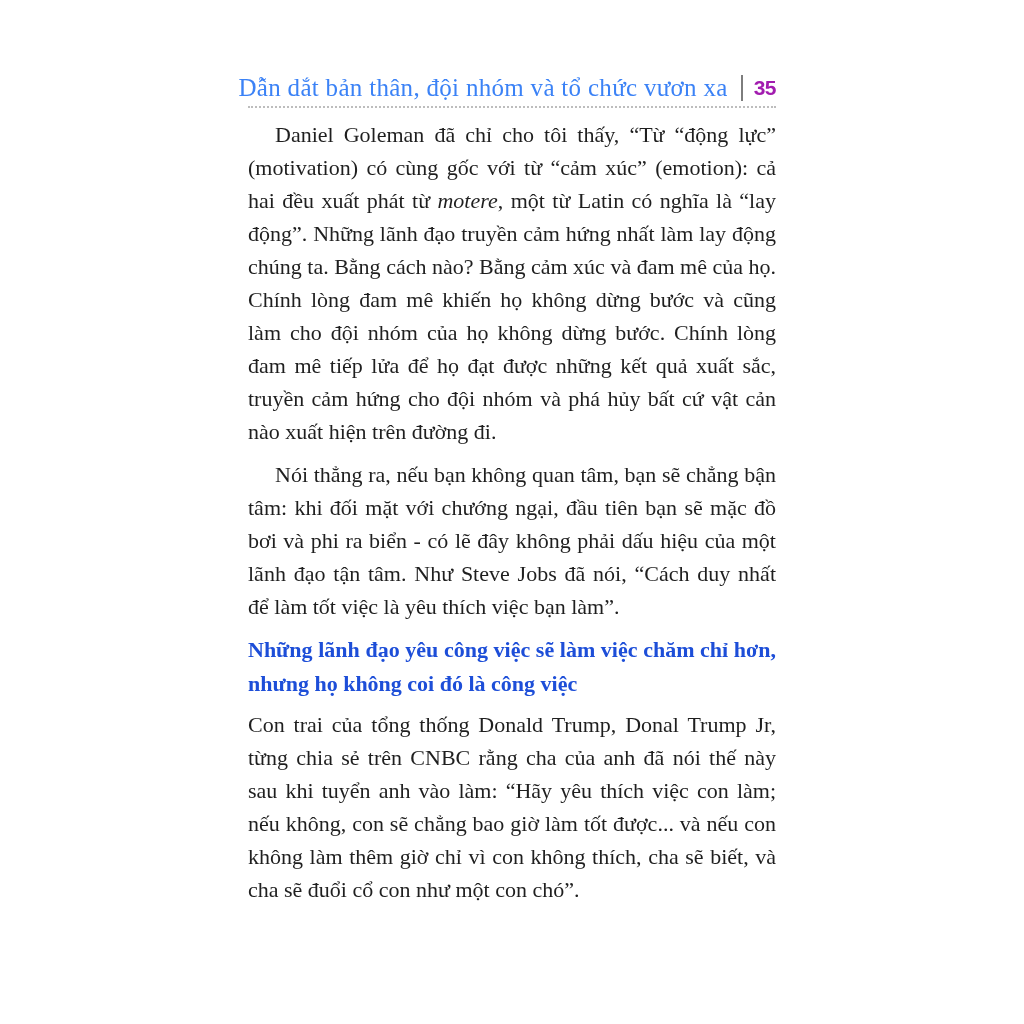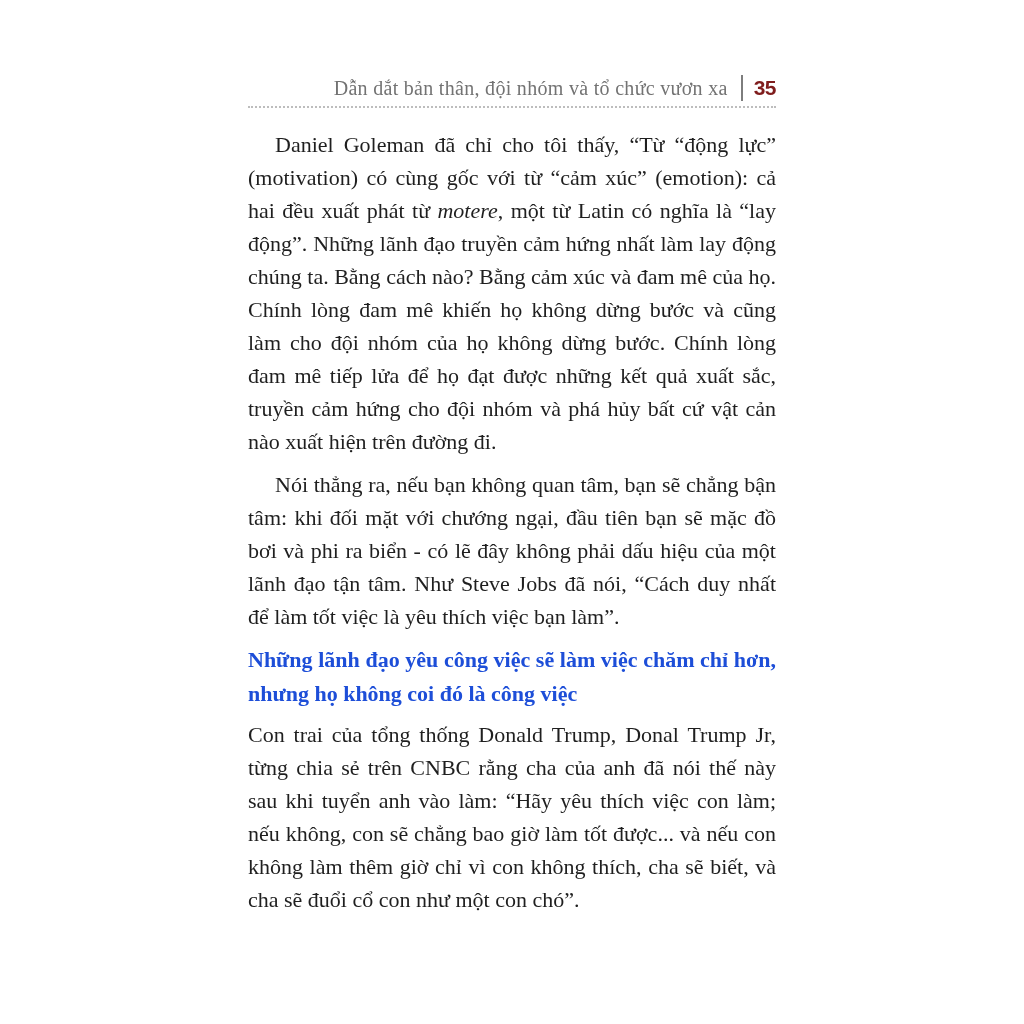--- a/index.html
+++ b/index.html
@@ -20,48 +20,48 @@
     width: 528px;
   }
   .hdr {
     margin-top: 74px;
     display: flex;
     justify-content: flex-end;
     align-items: center;
     height: 28px;
   }
   .running-title {
-    font-size: 20px;
-    color: #737373;
+    font-size: 25px;
+    color: #3b82f6;
     letter-spacing: 0.3px;
     white-space: nowrap;
   }
   .sep {
     width: 2px;
     height: 26px;
     background: #7d7d7d;
     margin-left: 13px;
     margin-right: 11px;
     flex: 0 0 auto;
   }
   .page-num {
     font-family: "Liberation Sans", "DejaVu Sans", sans-serif;
     font-weight: 700;
     font-size: 21px;
-    color: #7f1d1d;
+    color: #a21caf;
     letter-spacing: -0.5px;
   }
   .rule {
     border-bottom: 2px dotted #bdbdbd;
     margin-top: 4px;
     width: 100%;
     height: 0;
   }
   main {
-    margin-top: 20px;
+    margin-top: 10px;
   }
   p.body-par {
     font-size: 22px;
     line-height: 33px;
     text-align: justify;
     margin-bottom: 10px;
   }
   p.indent {
     text-indent: 27px;
   }

